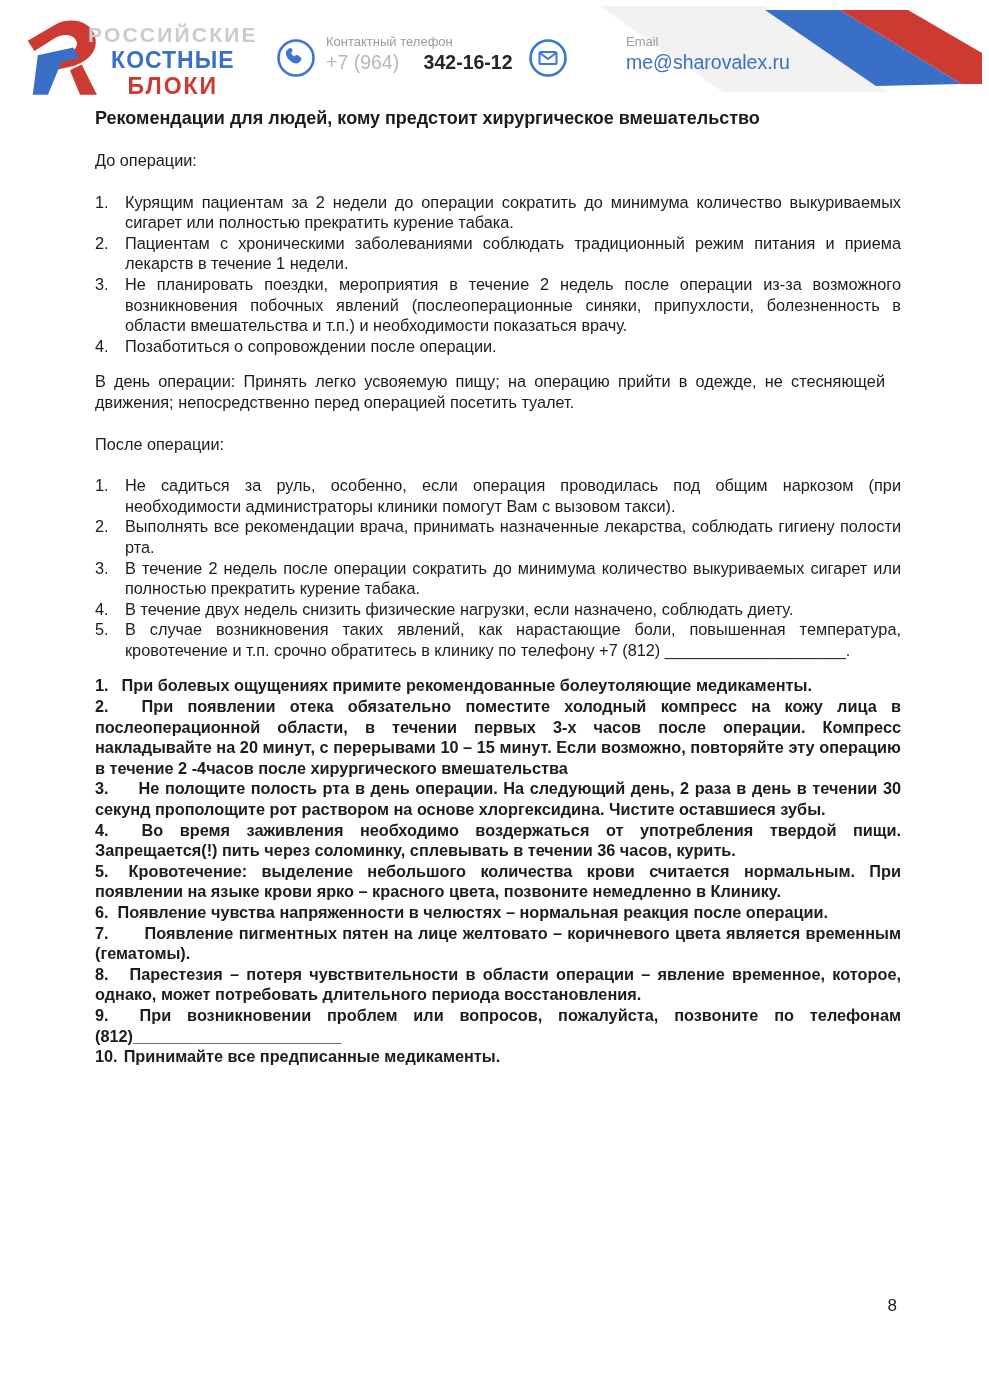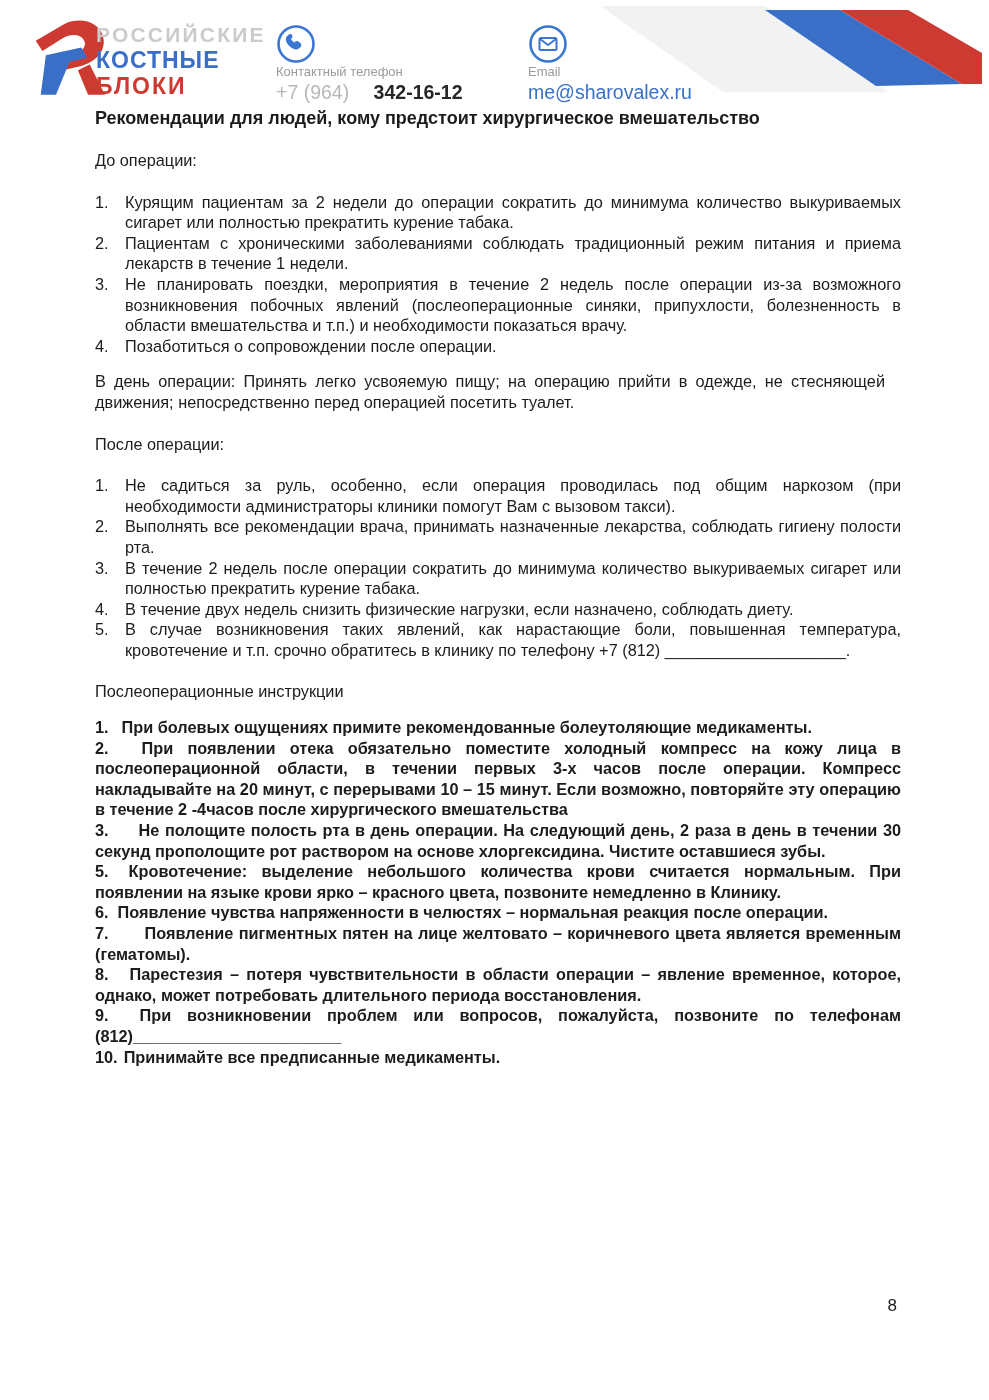--- a/index.html
+++ b/index.html
@@ -7,29 +7,29 @@
     position:relative;
     width:989px;height:1400px;
     background:#ffffff;
     font-family:"Liberation Sans","DejaVu Sans",sans-serif;
     color:#1c1c1c;
     overflow:hidden;
   }
   
   header{position:relative;height:100px;}
   .flag{position:absolute;top:0;left:0;pointer-events:none;}
-  .logo{position:absolute;left:34px;top:12px;width:250px;height:86px;}
+  .logo{position:absolute;left:26px;top:12px;width:250px;height:86px;text-align:center;}
   .logo-mark{position:absolute;left:0;top:2px;}
   .logo-text{position:absolute;left:62px;top:12px;line-height:1;}
   .lt1{font-size:21px;font-weight:700;color:#cbcbcd;letter-spacing:2.2px;}
   .lt2{font-size:23px;font-weight:700;color:#3a6fc8;letter-spacing:1px;margin-top:4px;}
   .lt3{font-size:23px;font-weight:700;color:#cc3a31;letter-spacing:2px;margin-top:3px;}
-  .contact{position:absolute;top:20px;display:flex;align-items:flex-start;flex-direction:column;}
+  .contact{position:absolute;top:34px;display:flex;align-items:flex-start;}
   .contact.phone{left:276px;}
-  .contact.email{left:528px;}
+  .contact.email{left:528px;gap:48px;}
   .cicon{flex:0 0 auto;margin-right:10px;margin-top:4px;}
   .clabel{font-size:13px;color:#9b9b9b;line-height:16px;}
   .cvalue{font-size:19.5px;line-height:24px;white-space:nowrap;}
   .cvalue .muted{color:#b7b7b7;}
   .cvalue .strong{color:#262626;font-weight:600;margin-left:19px;}
   .cvalue.blue{color:#3a6fc8;}
   
   .content{
     position:absolute;left:95px;top:98px;width:806px;
     font-size:16.3px;line-height:20.6px;
@@ -150,26 +150,26 @@
       <div class="li">
         <span class="num">4.</span>
         <span class="txt">В течение двух недель снизить физические нагрузки, если назначено, соблюдать диету.</span>
       </div>
       <div class="li">
         <span class="num">5.</span>
         <span class="txt">В случае возникновения таких явлений, как нарастающие боли, повышенная температура, кровотечение и т.п. срочно обратитесь в клинику по телефону +7 (812) ____________________.</span>
       </div>
     </div>
 
-    <p class="sec">Послеоперационные инструкции</p>
 
     <div class="plist">
       <p class="pp"><span>1.</span><span class="tab t1"></span><span>При болевых ощущениях примите рекомендованные болеутоляющие медикаменты.</span></p>
       <p class="pp"><span>2.</span><span class="tab t2"></span><span>При появлении отека обязательно поместите холодный компресс на кожу лица в послеоперационной области, в течении первых 3-х часов после операции. Компресс накладывайте на 20 минут, с перерывами 10 – 15 минут. Если возможно, повторяйте эту операцию в течение 2 -4часов после хирургического вмешательства</span></p>
       <p class="pp"><span>3.</span><span class="tab t3"></span><span>Не полощите полость рта в день операции. На следующий день, 2 раза в день в течении 30 секунд прополощите рот раствором на основе хлоргексидина. Чистите оставшиеся зубы.</span></p>
+      <p class="pp"><span>4.</span><span class="tab t4"></span><span>Во время заживления необходимо воздержаться от употребления твердой пищи. Запрещается(!) пить через соломинку, сплевывать в течении 36 часов, курить.</span></p>
       <p class="pp"><span>5.</span><span class="tab t5"></span><span>Кровотечение: выделение небольшого количества крови считается нормальным. При появлении на языке крови ярко – красного цвета, позвоните немедленно в Клинику.</span></p>
       <p class="pp"><span>6.</span><span class="tab t6"></span><span>Появление чувства напряженности в челюстях – нормальная реакция после операции.</span></p>
       <p class="pp"><span>7.</span><span class="tab t7"></span><span>Появление пигментных пятен на лице желтовато – коричневого цвета является временным (гематомы).</span></p>
       <p class="pp"><span>8.</span><span class="tab t8"></span><span>Парестезия – потеря чувствительности в области операции – явление временное, которое, однако, может потребовать длительного периода восстановления.</span></p>
       <p class="pp"><span>9.</span><span class="tab t9"></span><span>При возникновении проблем или вопросов, пожалуйста, позвоните по телефонам (812)_______________________</span></p>
       <p class="pp"><span>10.</span><span class="tab t10"></span><span>Принимайте все предписанные медикаменты.</span></p>
     </div>
 
   </main>
 

